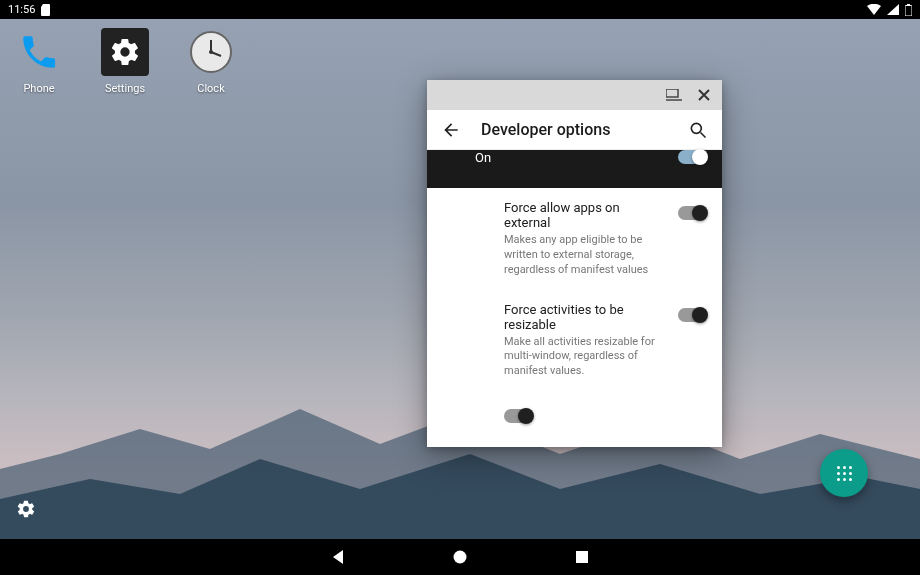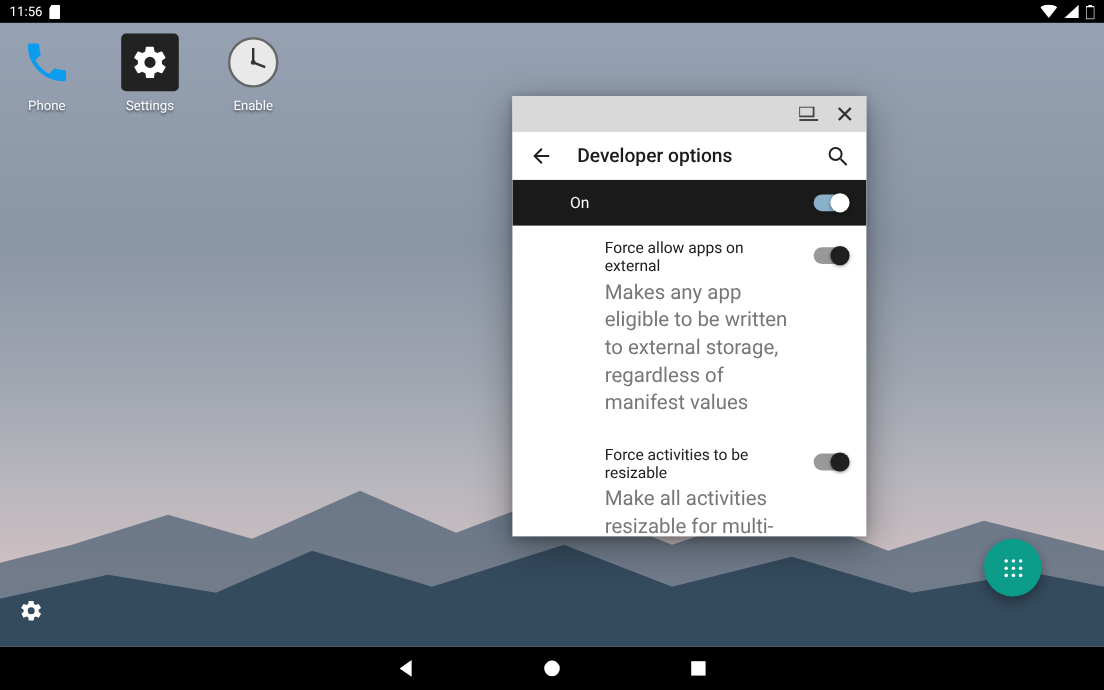--- a/index.html
+++ b/index.html
@@ -31,30 +31,30 @@
   .window {
     position:absolute; left:427px; top:80px; width:295px; height:367px;
     background:#fff; box-shadow:0 8px 30px rgba(0,0,0,.35), 0 2px 8px rgba(0,0,0,.25);
     display:flex; flex-direction:column; overflow:hidden;
   }
   .win-handle { height:30px; background:#d9d9d9; display:flex; justify-content:flex-end; align-items:center; gap:10px; padding:0 8px; }
   .win-btn { width:20px; height:20px; display:flex; align-items:center; justify-content:center; cursor:pointer; }
   .app-bar { height:40px; background:#fff; display:flex; align-items:center; padding:12px 12px; gap:18px; border-bottom:1px solid #eee; }
   .app-bar .title { flex:1; font-size:16px; color:#1b1b1b; font-weight:500; }
   .icon-btn { width:24px; height:24px; display:flex; align-items:center; justify-content:center; cursor:pointer; }
-  .master { height:38px; background:#1a1a1a; color:#fff; display:flex; align-items:center; justify-content:space-between; padding:0 16px 0 48px; font-size:13px; }
+  .master { height:38px; background:#1a1a1a; color:#fff; display:flex; justify-content:space-between; padding:0 16px 0 48px; font-size:13px; }
   .switch { width:28px; height:14px; border-radius:8px; position:relative; cursor:pointer; }
   .switch .knob { position:absolute; width:16px; height:16px; border-radius:50%; top:-1px; box-shadow:0 1px 3px rgba(0,0,0,.4); }
   .switch.on-accent { background:#8bb0c9; } .switch.on-accent .knob { right:-2px; background:#fff; }
   .switch.on-dark { background:#999; } .switch.on-dark .knob { right:-2px; background:#202020; }
   .list { flex:1; overflow:hidden;padding-left:29px; }
   .row { padding:12px 16px 12px 48px; display:flex; align-items:flex-start; gap:10px; }
   .row .txt { flex:1; }
   .row .ttl { font-size:13px; color:#202020; margin-bottom:3px; }
-  .row .sub { font-size:17px; color:#777; line-height:1.35; }
+  .row .sub { font-size:11px; color:#777; line-height:1.35; }
   .row .sw-wrap { padding-top:6px; }
   
   .fab { position:absolute; right:52px; bottom:78px; width:48px; height:48px; border-radius:50%; background:#0b9d8a; box-shadow:0 4px 10px rgba(0,0,0,.35); display:flex; align-items:center; justify-content:center; cursor:pointer; }
   .dotgrid { width:18px; height:18px; display:grid; grid-template-columns:repeat(3,3px); grid-template-rows:repeat(3,3px); gap:3px; place-content:center; }
   .dotgrid span { display:block; width:3px; height:3px; background:#fff; border-radius:50%; }
   
   .qs-gear { position:absolute; left:16px; bottom:52px; color:#fff; cursor:pointer; }
   
   .navbar { position:absolute; bottom:0; left:0; right:0; height:36px; background:#000; display:flex; align-items:center; justify-content:center; gap:100px; }
   .nav-btn { width:22px; height:22px; display:flex; align-items:center; justify-content:center; cursor:pointer; }
@@ -117,21 +117,21 @@
   </div>
   <div class="app">
     <div class="tile clock">
       <svg width="44" height="44" viewBox="0 0 44 44">
         <circle cx="22" cy="22" r="20" fill="#e9e9e9" stroke="#666" stroke-width="2"></circle>
         <line x1="22" y1="22" x2="22" y2="10" stroke="#333" stroke-width="2"></line>
         <line x1="22" y1="22" x2="32" y2="26" stroke="#333" stroke-width="2"></line>
         <circle cx="22" cy="22" r="2" fill="#333"></circle>
       </svg>
     </div>
-    <div class="label">Enable</div>
+    <div class="label">Clock</div>
   </div>
 </div>
 
 <div class="window">
   <div class="win-handle">
     <div class="win-btn">
       <svg width="16" height="12" viewBox="0 0 16 12">
           <rect x="0" y="0" width="12" height="8" fill="none" stroke="#444" stroke-width="1.5"></rect>
           <line x1="0" y1="11" x2="16" y2="11" stroke="#444" stroke-width="1.5"></line>
         </svg>

